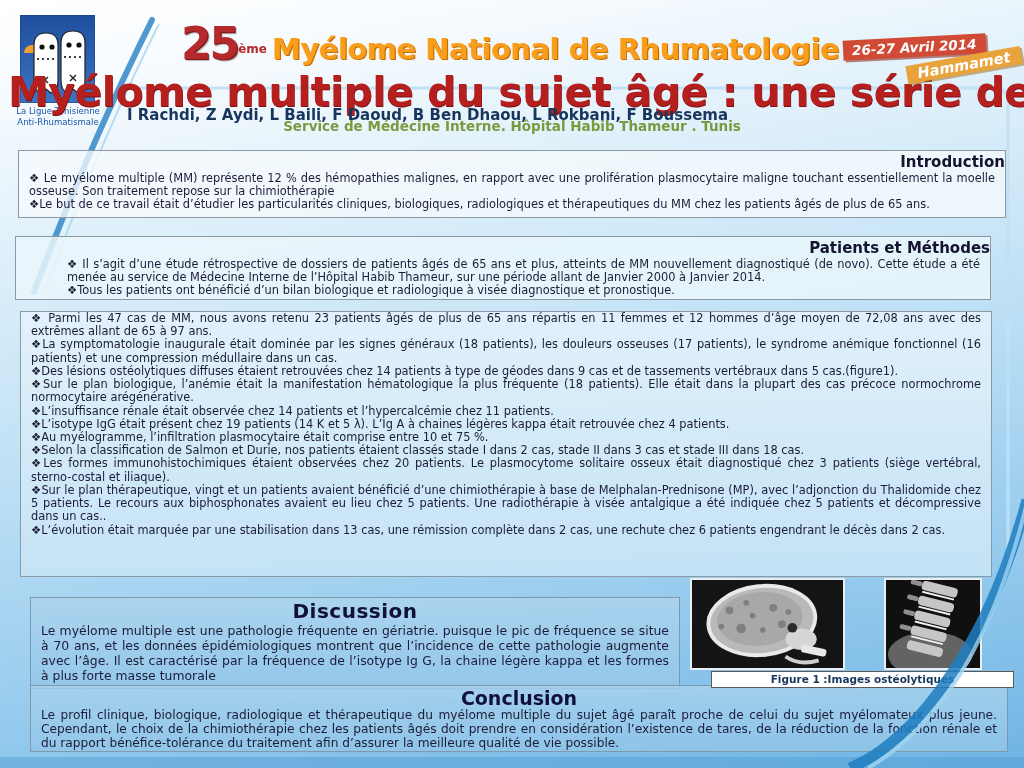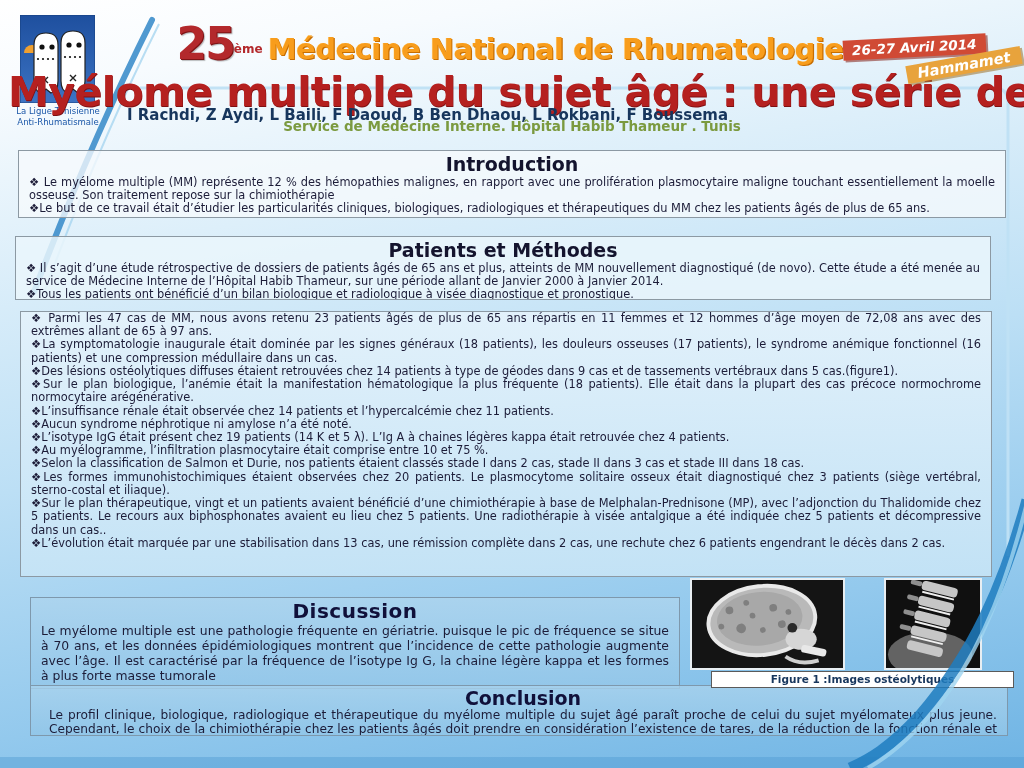--- a/index.html
+++ b/index.html
@@ -32,32 +32,32 @@
     font-size:15px;font-weight:bold;color:#17365d;}
   .affiliation{position:absolute;left:0;top:118px;width:1024px;text-align:center;z-index:2;
     font-size:13.5px;font-weight:bold;color:#7b9a3f;}
 
   
   .panel{position:absolute;z-index:2;border:1px solid #8c99a3;box-sizing:border-box;overflow:hidden;}
   .panel h2{margin:2px 0 1px 0;text-align:center;color:#14142e;}
   .panel .body{padding:0 10px;color:#1c1c38;text-align:justify;}
   .bullet-line{text-align:justify;}
   .p-intro{left:18px;top:150px;width:988px;height:68px;background:rgba(246,250,252,.78);}
-  .p-methods{left:15px;top:236px;width:976px;height:64px;background:rgba(234,246,252,.85);}
+  .p-methods{left:15px;top:236px;width:976px;height:64px;background:rgba(234,246,252,.85);padding-left:41px;}
   .p-results{left:20px;top:311px;width:972px;height:266px;
     background:linear-gradient(180deg,rgba(228,242,251,.92),rgba(198,228,246,.92));}
-  .p-intro h2,.p-methods h2{font-size:19px;}
+  .p-intro h2,.p-methods h2{font-size:15px;text-align:right;}
   .p-results h2{font-size:12.5px;}
   .p-intro .body,.p-methods .body,.p-results .body{font-size:11.4px;line-height:1.16;}
   .p-discussion{left:30px;top:597px;width:650px;height:92px;
     background:linear-gradient(180deg,rgba(172,212,238,.85),rgba(148,199,233,.85));border-color:#7e98ac;}
   .p-discussion h2{font-size:20px;letter-spacing:0.5px;color:#10103a;margin-top:1px;}
   .p-discussion .body{font-size:12.4px;line-height:1.2;}
-  .p-conclusion{left:30px;top:685px;width:978px;height:51px;
-    background:linear-gradient(180deg,rgba(168,210,237,.8),rgba(146,198,232,.8));border-color:#7e98ac;padding-left:8px;}
+  .p-conclusion{left:30px;top:685px;width:978px;height:67px;
+    background:linear-gradient(180deg,rgba(168,210,237,.8),rgba(146,198,232,.8));border-color:#7e98ac;}
   .p-conclusion h2{font-size:19px;color:#10103a;margin:1px 0 0 0;}
   .p-conclusion .body{font-size:12.2px;line-height:1.13;}
 
   
   .xray{position:absolute;z-index:2;border:2px solid #e8eef2;box-sizing:border-box;background:#111;}
   .xray-skull{left:690px;top:578px;width:155px;height:92px;}
   .xray-spine{left:884px;top:578px;width:98px;height:92px;}
   .fig-caption{position:absolute;left:690px;top:671px;width:303px;height:17px;z-index:3;
     background:#fff;border:1px solid #5a5a5a;box-sizing:border-box;text-align:center;
     font-size:10.5px;font-weight:bold;color:#17365d;line-height:15px;margin-left:21px;}
@@ -106,21 +106,21 @@
     <path d="M22,62 l6,6 M28,62 l-6,6" stroke="#222" stroke-width="1.4"></path>
     <path d="M50,60 l6,6 M56,60 l-6,6" stroke="#222" stroke-width="1.4"></path>
   </svg>
   <div class="logo-caption">
     <div>La Ligue Tunisienne</div>
     <div>Anti-Rhumatismale</div>
   </div>
 
   <div class="congress">
     <span class="num">25</span><span class="ord">ème</span>
-    <span class="cname">Médecine National de Rhumatologie</span>
+    <span class="cname">Myélome National de Rhumatologie</span>
   </div>
 
   <div class="ribbon ribbon-date">26-27 Avril 2014</div>
   <div class="ribbon ribbon-loc">Hammamet</div>
 
   <div class="poster-title">Myélome multiple du sujet âgé : une série de 23 cas</div>
   <div class="authors">I Rachdi, Z Aydi,  L Baili, F Daoud, B Ben Dhaou, L Rokbani, F Boussema</div>
   <div class="affiliation">Service de Médecine Interne. Hôpital Habib Thameur . Tunis</div>
 
   <div class="panel p-intro">
@@ -142,21 +142,20 @@
   </div>
 
   <div class="panel p-results">
     <div class="body">
 
     <div class="bullet-line">❖ Parmi les 47 cas de MM, nous avons retenu 23 patients âgés de plus de 65 ans répartis en  11 femmes et 12 hommes d’âge moyen de 72,08 ans avec des extrêmes allant de 65 à 97 ans.</div>
         <div class="bullet-line">❖La symptomatologie inaugurale était dominée par les signes généraux (18 patients), les douleurs osseuses (17 patients), le syndrome anémique fonctionnel (16 patients) et une compression médullaire dans un cas.</div>
         <div class="bullet-line">❖Des lésions ostéolytiques diffuses étaient retrouvées chez 14 patients à type de géodes dans 9 cas et de tassements vertébraux dans 5 cas.(figure1).</div>
         <div class="bullet-line">❖Sur le plan biologique, l’anémie était la manifestation hématologique la plus fréquente (18 patients). Elle était dans la plupart des cas précoce normochrome normocytaire arégénérative.</div>
         <div class="bullet-line">❖L’insuffisance rénale était  observée chez 14 patients et l’hypercalcémie chez 11 patients.</div>
-        <div class="bullet-line">❖Aucun syndrome néphrotique ni amylose n’a été noté.</div>
         <div class="bullet-line">❖L’isotype IgG était présent chez 19 patients (14 K et 5 λ).  L’Ig A à chaines légères kappa était retrouvée chez 4 patients.</div>
         <div class="bullet-line">❖Au myélogramme, l’infiltration plasmocytaire était comprise entre 10 et 75 %.</div>
         <div class="bullet-line">❖Selon la classification de Salmon et  Durie,  nos patients étaient classés stade I dans 2 cas, stade II  dans 3 cas et stade III dans 18 cas.</div>
         <div class="bullet-line">❖Les formes immunohistochimiques étaient observées chez 20 patients. Le plasmocytome solitaire osseux était diagnostiqué chez 3 patients (siège vertébral, sterno-costal et iliaque).</div>
         <div class="bullet-line">❖Sur le plan thérapeutique, vingt et un patients avaient bénéficié d’une chimiothérapie à base de Melphalan-Prednisone (MP), avec l’adjonction du Thalidomide chez 5 patients. Le recours aux biphosphonates avaient eu lieu chez 5 patients. Une radiothérapie à visée antalgique a été indiquée chez 5 patients et décompressive dans un cas..</div>
         <div class="bullet-line">❖L’évolution était marquée par une stabilisation dans  13 cas, une rémission complète dans 2 cas, une rechute chez  6 patients engendrant le décès  dans 2 cas.</div>
       </div>
   </div>
 
   <div class="panel p-discussion">

